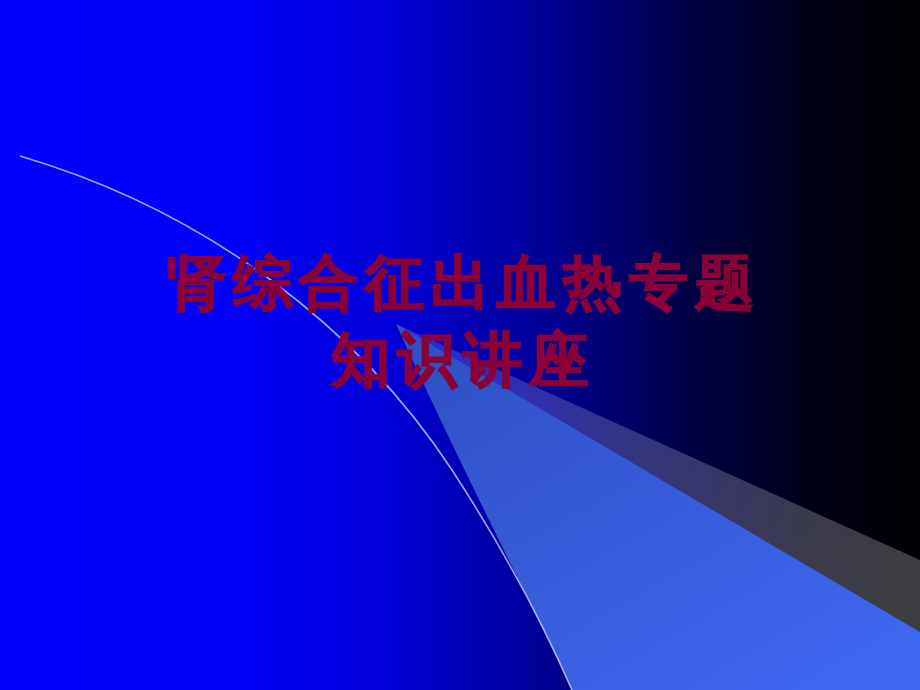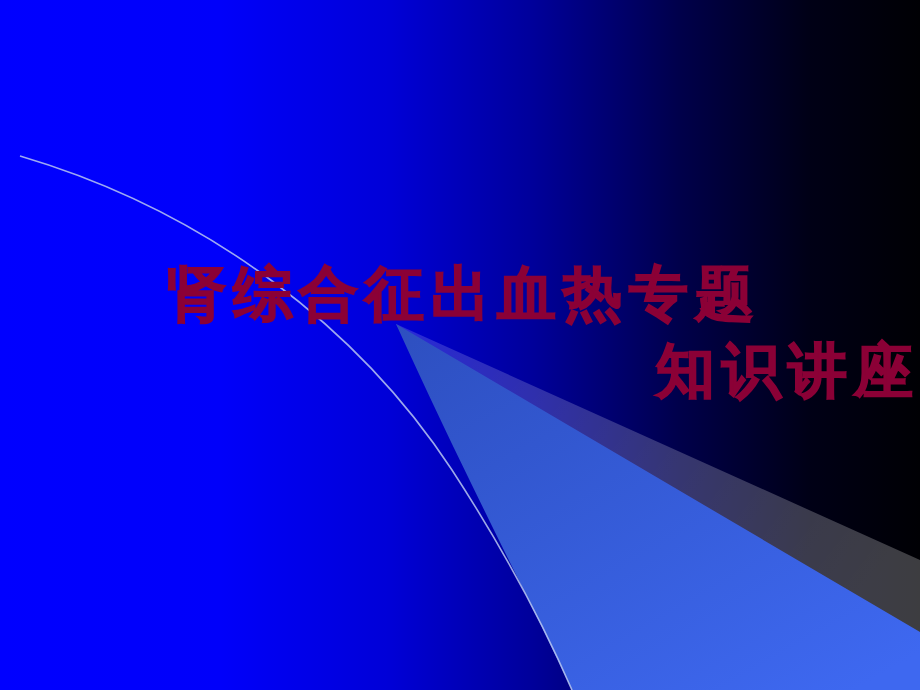--- a/index.html
+++ b/index.html
@@ -35,38 +35,38 @@
     top: 0;
     width: 920px;
     height: 690px;
     pointer-events: none;
   }
 
   
   #title-block {
     position: absolute;
     left: 0;
-    top: 256px;
+    top: 245px;
     width: 920px;
     text-align: center;
     line-height: 1.30;
     z-index: 5;
   }
   .title-line {
     display: block;
     color: #8b0036;
     font-family: "DejaVu Sans", sans-serif;
     font-weight: 700;
     font-size: 59px;
     letter-spacing: 7px;
     white-space: nowrap;
     -webkit-text-stroke: 1.5px #8b0036;
   }
   #title-line-1 { padding-left: 8px; }
-  #title-line-2 { padding-left: 7px; text-align: right; }
+  #title-line-2 { padding-left: 7px; }
 </style>
 </head>
 <body>
 
 <div id="slide">
 
   <svg id="decor" viewBox="0 0 920 690" preserveAspectRatio="none" xmlns="http://www.w3.org/2000/svg">
 
     <defs>
 

